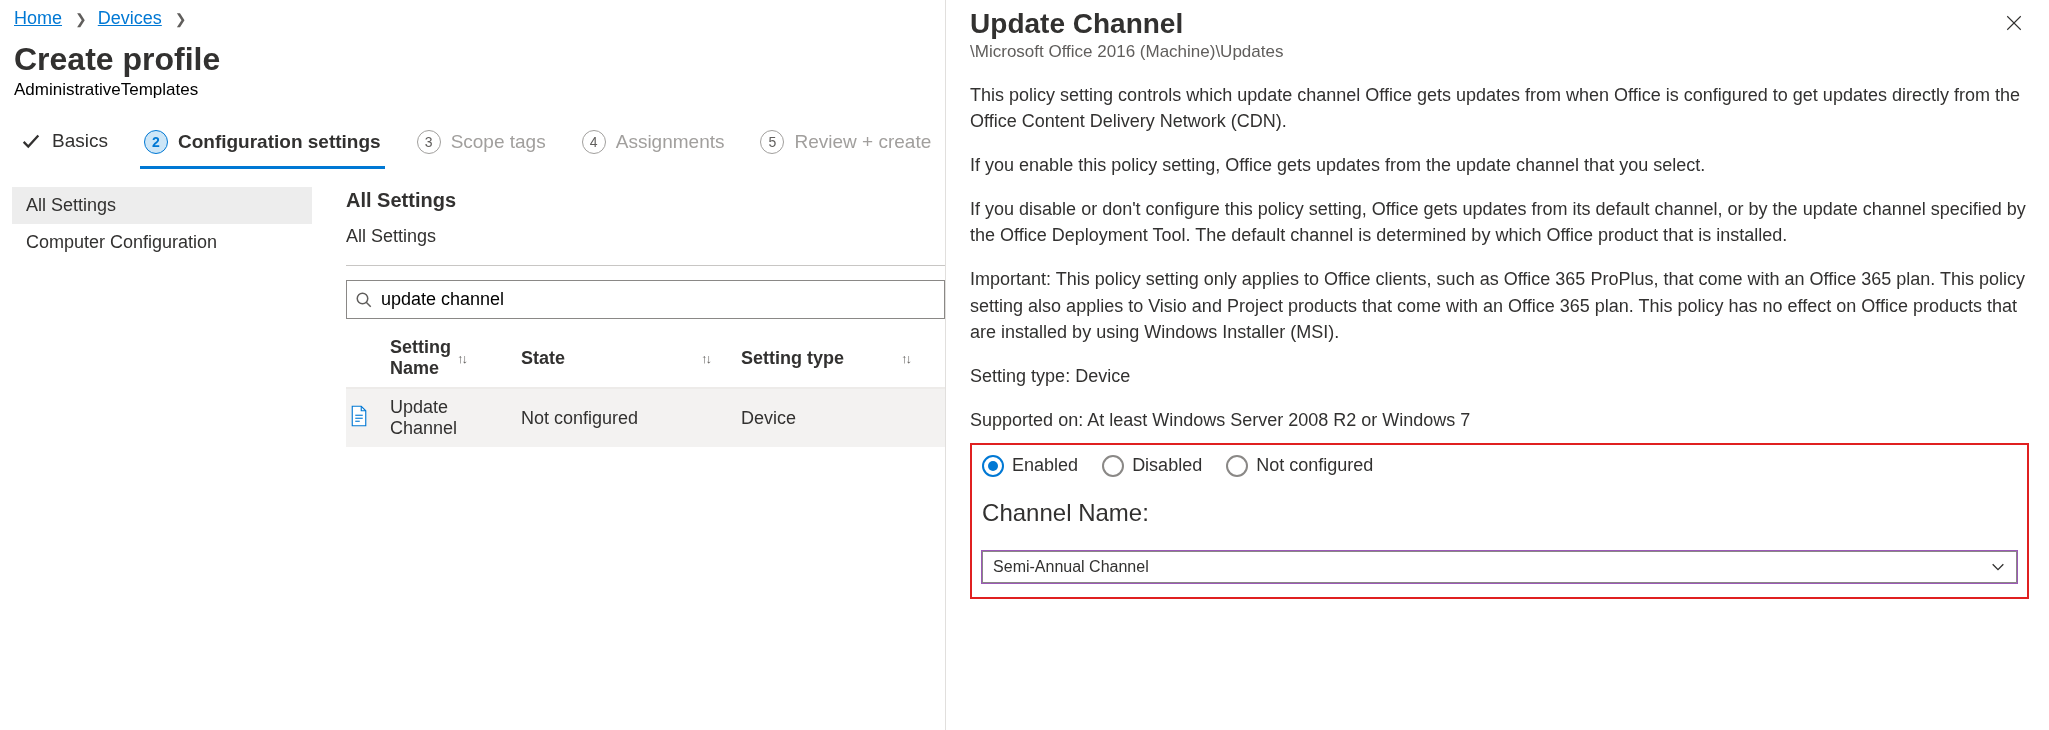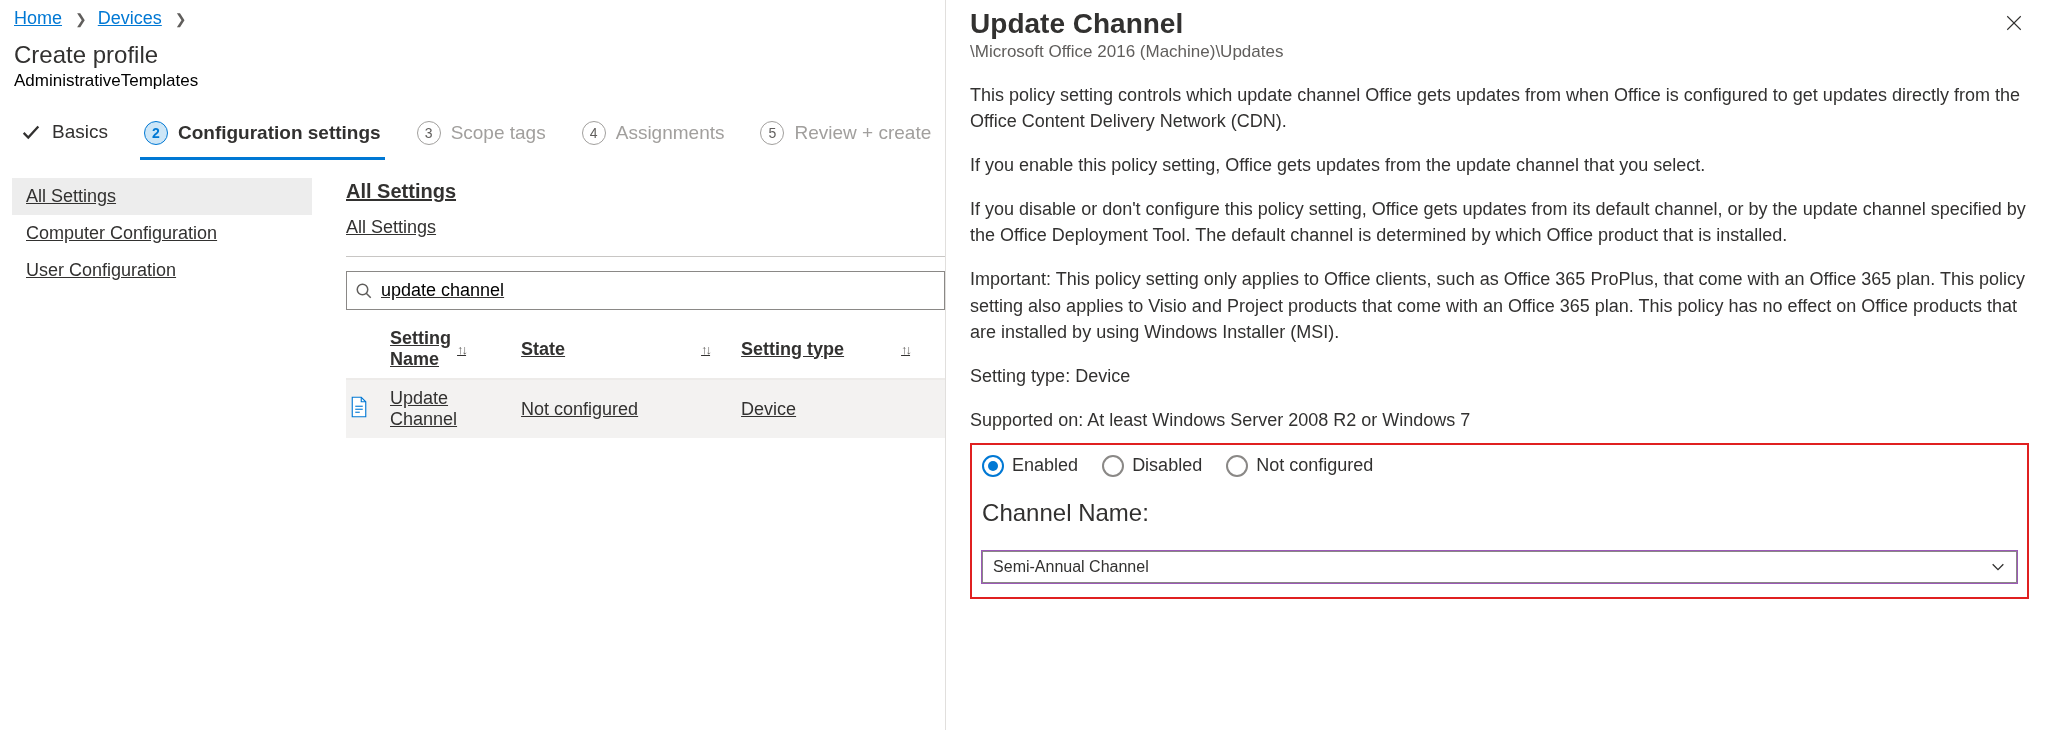--- a/index.html
+++ b/index.html
@@ -38,21 +38,21 @@
     text-decoration: underline;
     cursor: pointer;
     margin-right: 6px;
   }
   .breadcrumb .sep {
     color: #605e5c;
     margin: 0 6px 0 2px;
     font-size: 14px;
   }
 
-  .title { font-size: 24px; font-weight: 400; margin: 4px 0 0 2px; }
+  .title { font-size: 32px; font-weight: 700; margin: 4px 0 0 2px; }
   .subtitle { font-size: 17px; color: #000000; margin: 2px 0 22px 2px; }
 
   
   .steps {
     display: flex;
     align-items: flex-start;
     gap: 28px;
     border-bottom: 1px solid #fff;
     padding-left: 4px;
     margin-bottom: 18px;
@@ -88,21 +88,20 @@
     position: absolute;
     left: 0; right: 0; bottom: -1px;
     height: 3px;
     background: #0078d4;
   }
 
   
   .body {
     display: flex;
     gap: 34px;
-    text-decoration: underline;
   }
   .sidebar {
     flex: 0 0 300px;
   }
   .sidebar-item {
     padding: 8px 14px;
     font-size: 18px;
     cursor: pointer;
   }
   .sidebar-item.selected { background: #ededed; }
@@ -228,21 +227,20 @@
         <span class="badge">5</span>
         <span>Review + create</span>
       </div>
     </div>
 
     <div class="body">
 
       <div class="sidebar">
         <div class="sidebar-item selected">All Settings</div>
         <div class="sidebar-item">Computer Configuration</div>
-        <div class="sidebar-item">User Configuration</div>
       </div>
 
       <div class="settings">
         <h2>All Settings</h2>
         <div class="settings-sub">All Settings</div>
         <div class="divider"></div>
 
         <div class="searchbox">
           <svg width="18" height="18" viewBox="0 0 24 24" fill="none" stroke="#605e5c" stroke-width="2">
               <circle cx="10" cy="10" r="7"></circle>

